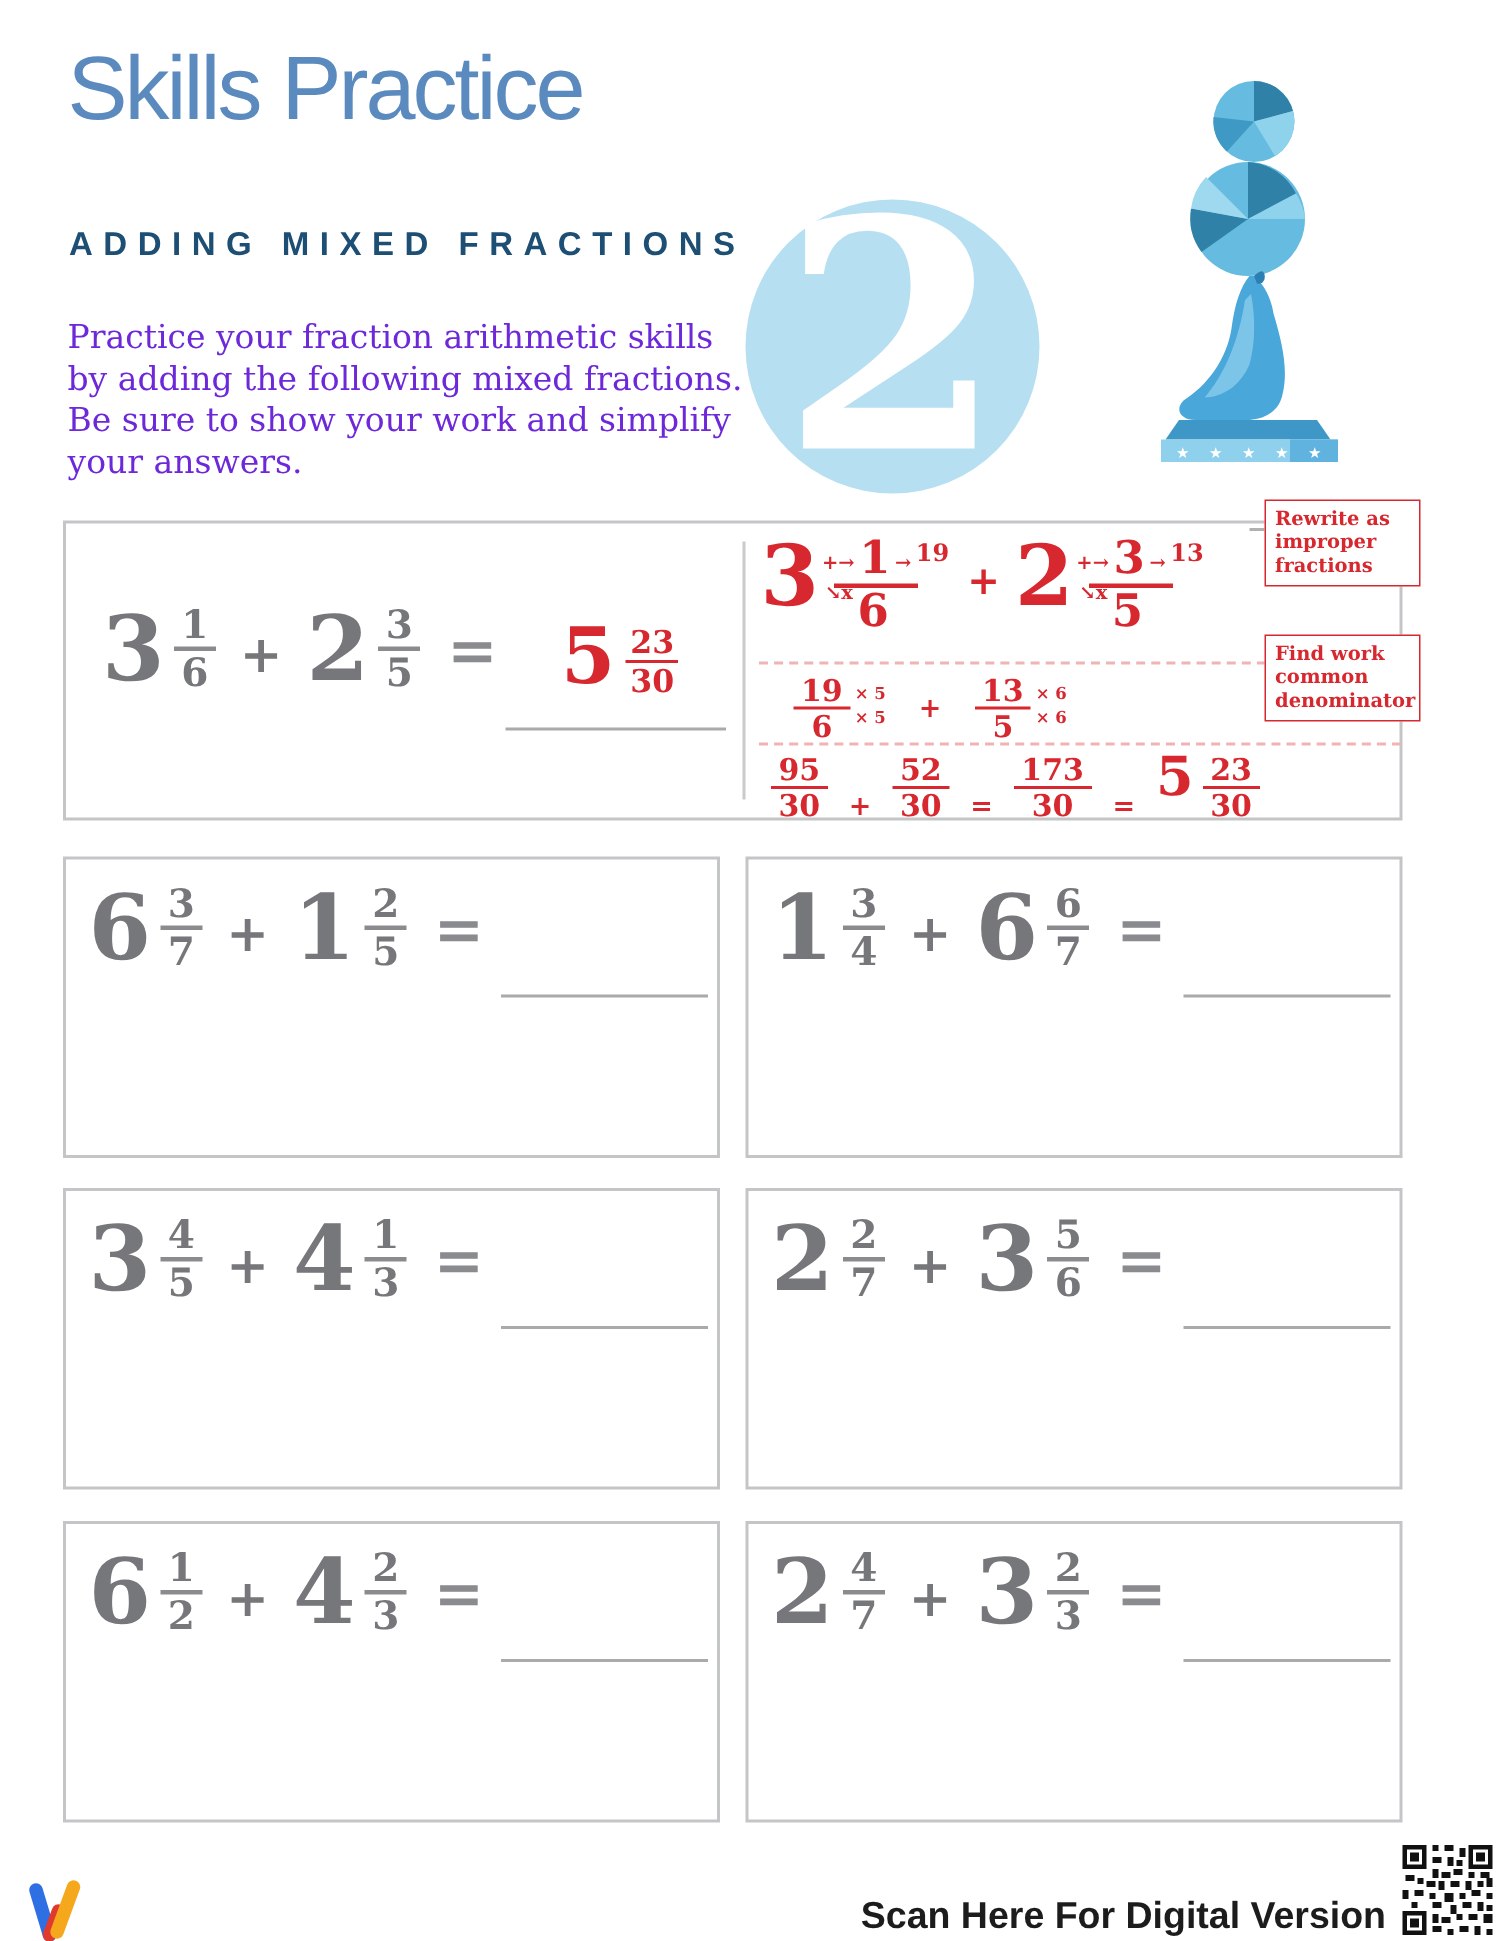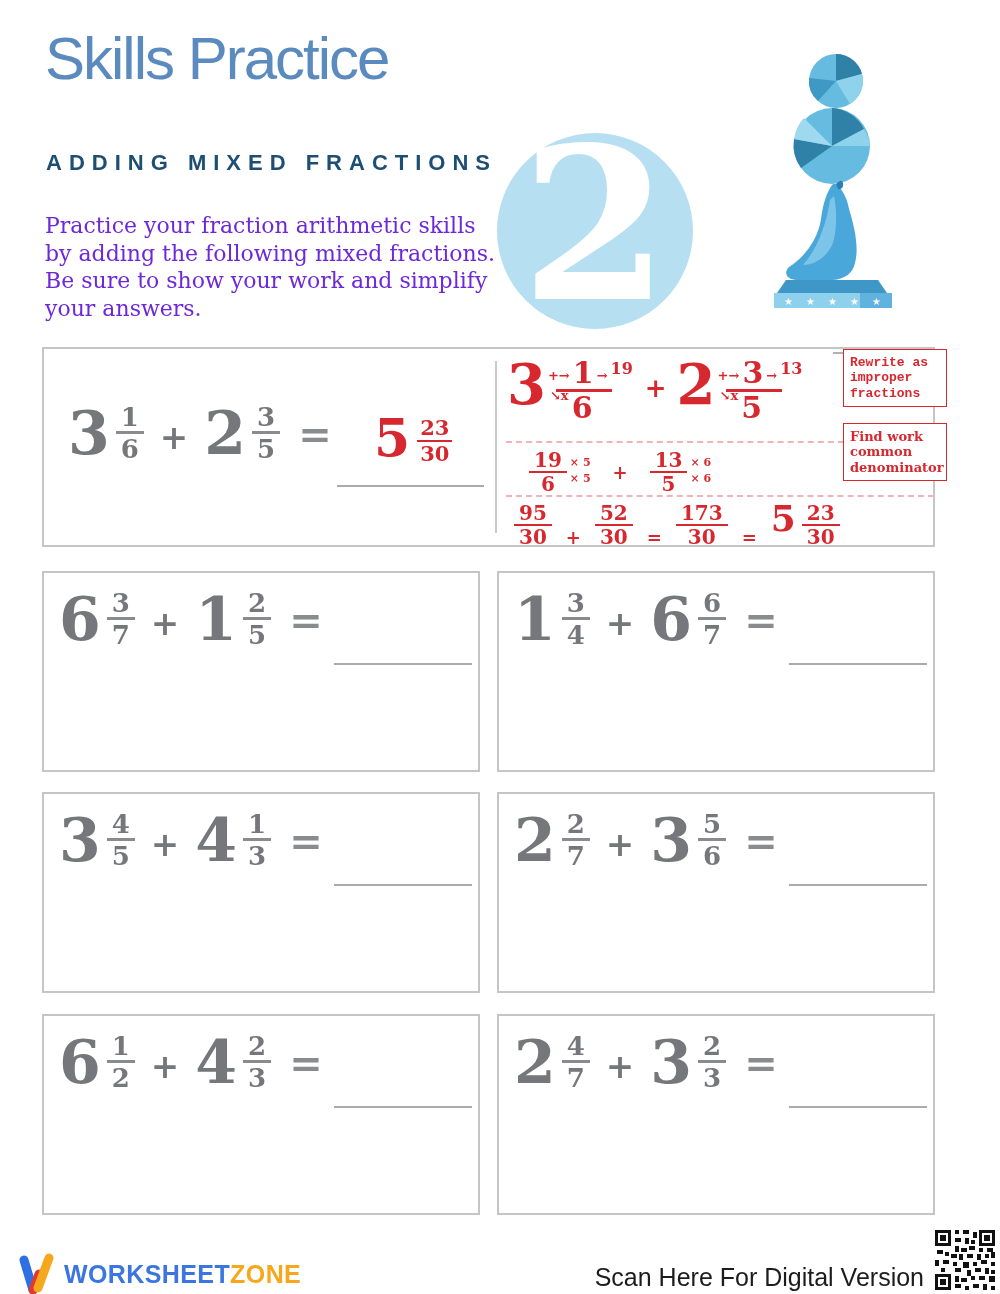--- a/index.html
+++ b/index.html
@@ -52,35 +52,35 @@
   .rfrac .n{ border-bottom:2px solid #d6282e; padding:0 5px; }
   .mults{ display:flex; flex-direction:column; font-size:11px; font-weight:bold; line-height:1.5; margin-left:3px; transform:translateY(-1px); }
   .s2-plus{ font-size:18px; font-weight:bold; margin:0 22px; }
   .ex-step3{ position:absolute; left:470px; top:153px; display:flex; align-items:flex-end; gap:14px; }
   .s3-eq{ font-size:18px; font-weight:bold; }
   .s3-mixed{ display:flex; align-items:flex-start; }
   .s3-mixed .mw{ font-size:36px; font-weight:bold; line-height:.9; }
   .s3-mixed .rfrac{ margin-left:6px; }
 
   .callout{ position:absolute; width:104px; background:#ffffff; border:1.5px solid #d6282e; color:#d6282e; font-family:"DejaVu Serif", serif; font-weight:bold; font-size:13px; line-height:1.18; padding:5px 6px; z-index:4; }
-  .callout-1{ left:843px; top:349px;font-family:Liberation Mono, monospace; }
+  .callout-1{ left:843px; top:333px; }
   .callout-2{ left:843px; top:423px; }
   .callout-tick{ position:absolute; left:833px; top:352px; width:10px; height:2px; background:#b0b1b3; z-index:3; }
 
   
   .pbox{ position:absolute; width:438px; height:201px; border:2px solid #c4c5c7; background:#fff; }
   .p-eq{ position:absolute; left:15px; top:16px; }
   .p-line{ position:absolute; left:290px; top:90px; width:138px; border-bottom:2px solid #a9aaac; }
 
   
   .footer-logo{ position:absolute; left:18px; top:1252px; display:flex; align-items:center; gap:8px; }
   .logo-text{ font-family:"Liberation Sans", sans-serif; font-weight:bold; font-size:25px; letter-spacing:0.4px; }
   .logo-text .b1{ color:#3b76e0; }
   .logo-text .b2{ color:#f6a81c; }
-  .scan-label{ position:absolute; right:76px; top:1263px; font-family:"Liberation Sans", sans-serif; font-size:25px; color:#1c1c1c; }
+  .scan-label{ position:absolute; right:76px; top:1263px; font-family:"Liberation Sans", sans-serif; font-size:25px; color:#1c1c1c;font-weight:bold; }
   .qr{ position:absolute; left:933px; top:1228px; }
 </style>
 </head>
 <body>
 
 <div class="watermark-circle">
   <span class="big2">2</span>
 </div>
 
 <h1 class="page-title">Skills Practice</h1>
@@ -337,23 +337,20 @@
   </div>
   <div class="p-line"></div>
 </div>
 
 <div class="footer-logo">
   <svg width="38" height="44" viewBox="0 0 38 44">
     <line x1="6" y1="8" x2="15" y2="38" stroke="#2f6fe4" stroke-width="9" stroke-linecap="round"></line>
     <line x1="15" y1="38" x2="21" y2="22" stroke="#e03a2f" stroke-width="9" stroke-linecap="round"></line>
     <line x1="20" y1="36" x2="31" y2="6" stroke="#f6a81c" stroke-width="9" stroke-linecap="round"></line>
   </svg>
-  <div class="logo-text">
-    <span class="b1">WORKSHEET</span><span class="b2">ZONE</span>
-  </div>
 </div>
 
 <div class="scan-label">Scan Here For Digital Version</div>
 
 <svg class="qr" width="64" height="64" viewBox="0 0 64 64">
   <rect width="64" height="64" fill="#ffffff"></rect>
   <g fill="#111111">
     <rect x="2" y="2" width="16" height="16"></rect>
       <rect x="46" y="2" width="16" height="16"></rect>
       <rect x="2" y="46" width="16" height="16"></rect>

